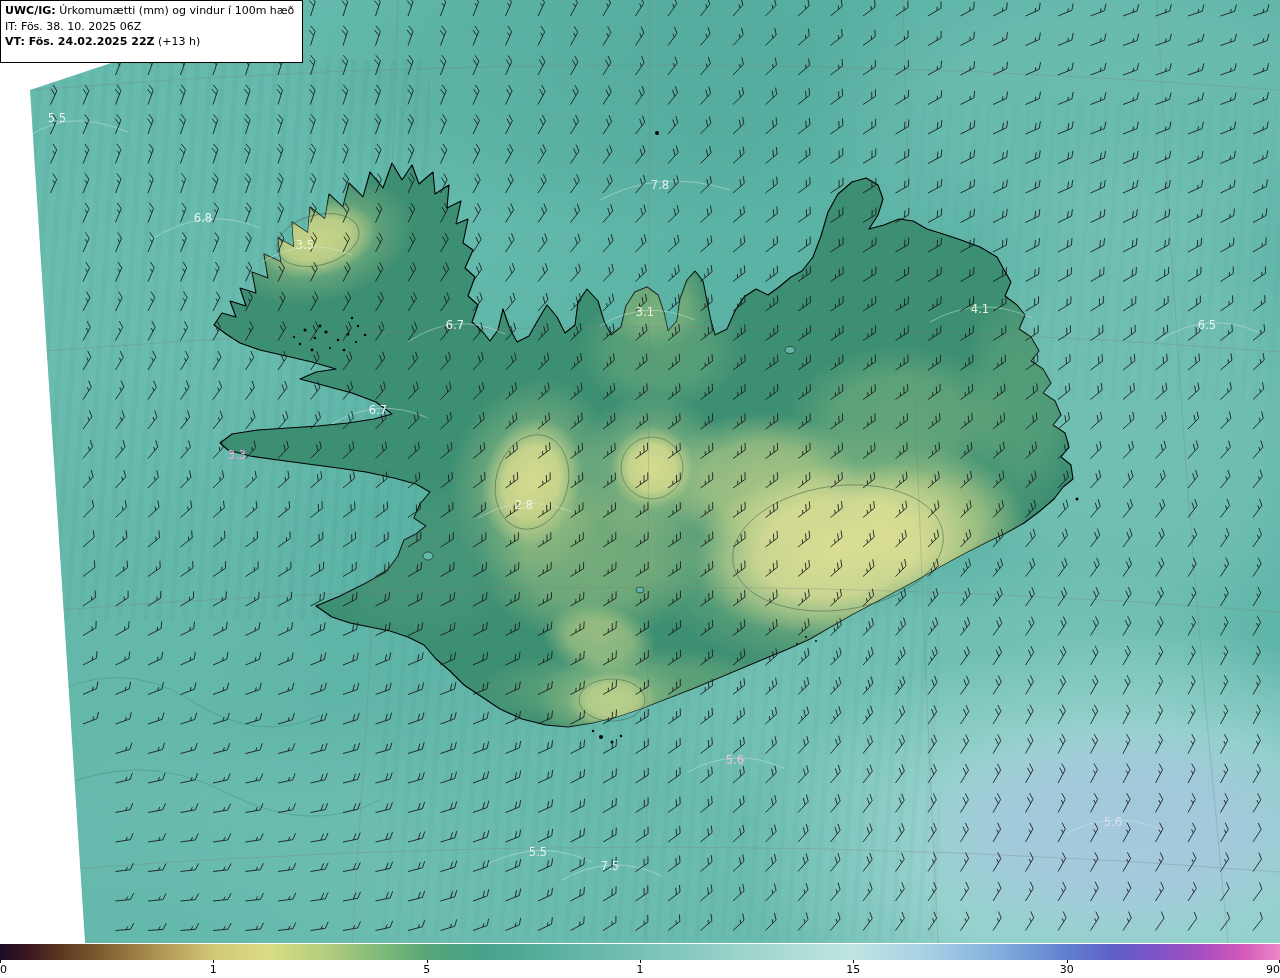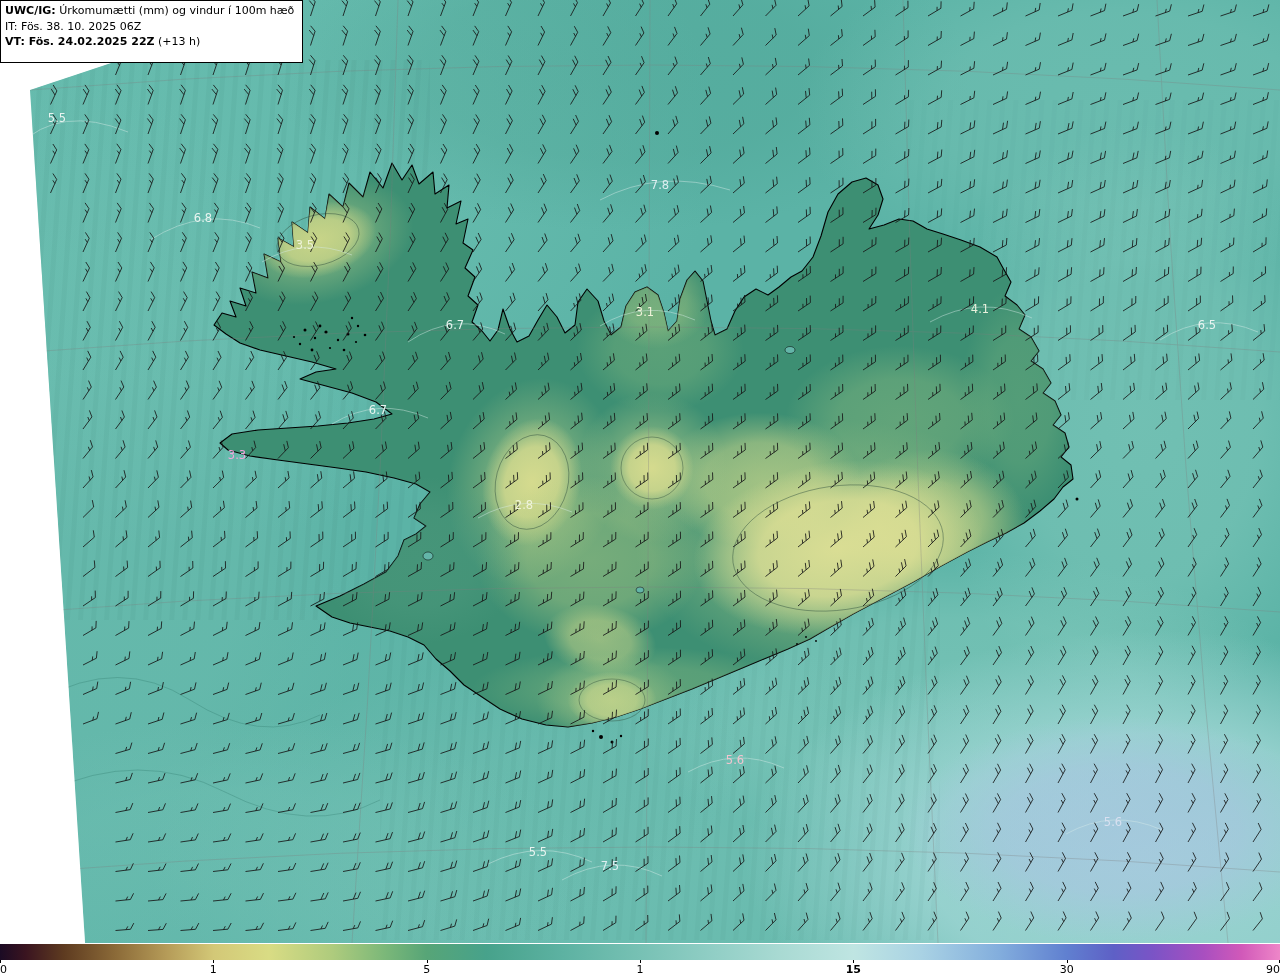--- a/index.html
+++ b/index.html
@@ -291,20 +291,20 @@
     <div class="cb-ticks" id="cb-ticks">
         <i class="cb-tick first" style="left: 0%;"></i>
         <span class="cb-label first" style="left: 0%;">0</span>
         <i class="cb-tick" style="left: 16.6667%;"></i>
         <span class="cb-label" style="left: 16.6667%;">1</span>
         <i class="cb-tick" style="left: 33.3333%;"></i>
         <span class="cb-label" style="left: 33.3333%;">5</span>
         <i class="cb-tick" style="left: 50%;"></i>
         <span class="cb-label" style="left: 50%;">1</span>
         <i class="cb-tick" style="left: 66.6667%;"></i>
-        <span class="cb-label" style="left: 66.6667%; font-weight: bold;">15</span>
+        <span class="cb-label" style="left: 66.6667%;">15</span>
         <i class="cb-tick" style="left: 83.3333%;"></i>
         <span class="cb-label" style="left: 83.3333%;">30</span>
         <i class="cb-tick last" style="left: 100%;"></i>
         <span class="cb-label last" style="left: 100%;">90</span>
       </div>
   </div>
 </div>
 
 </body></html>

